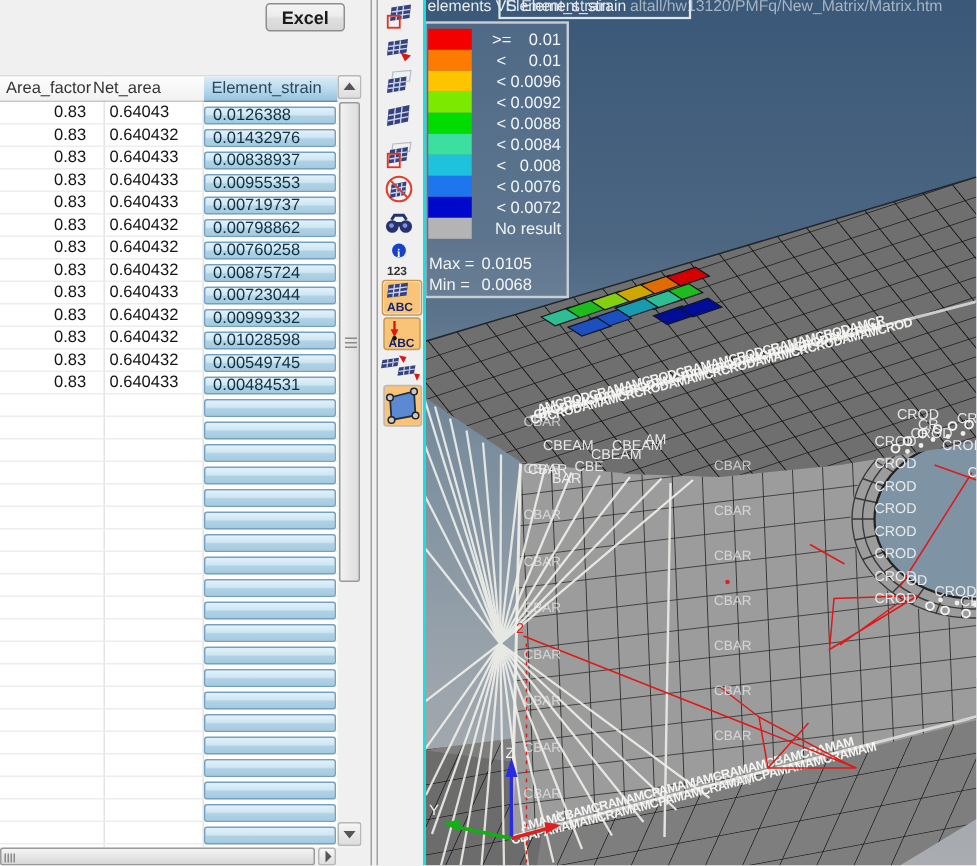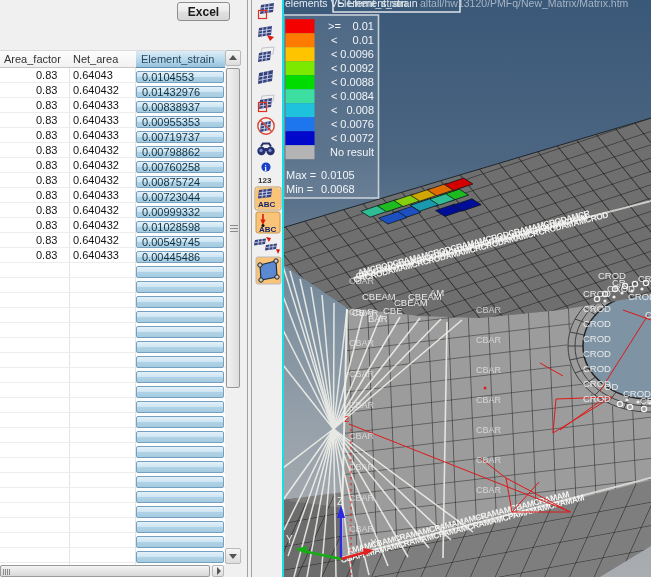--- a/index.html
+++ b/index.html
@@ -325,21 +325,21 @@
 <div id="left">
   <div class="btn" id="btnExcel">Excel</div>
 
   <div id="tbl">
     <div class="vline" style="left:69px"></div>
     <div class="vline" style="left:135px"></div>
 <div class="row" style="top:17px">
           <div class="c1">0.83</div>
           <div class="c2">0.64043</div>
           <div class="bcell">
-            <span>0.0104553</span>
+            <span>0.0126388</span>
           </div>
         </div>
 <div class="row" style="top:32px">
           <div class="c1">0.83</div>
           <div class="c2">0.640432</div>
           <div class="bcell">
             <span>0.01432976</span>
           </div>
         </div>
 <div class="row" style="top:47px">
@@ -409,21 +409,21 @@
           <div class="c1">0.83</div>
           <div class="c2">0.640432</div>
           <div class="bcell">
             <span>0.00549745</span>
           </div>
         </div>
 <div class="row" style="top:197px">
           <div class="c1">0.83</div>
           <div class="c2">0.640433</div>
           <div class="bcell">
-            <span>0.00445486</span>
+            <span>0.00484531</span>
           </div>
         </div>
 <div class="row" style="top:212px">
           <div class="c1"></div>
           <div class="c2"></div>
           <div class="bcell">
             <span></span>
           </div>
         </div>
 <div class="row" style="top:227px">
@@ -558,21 +558,21 @@
           <div class="bcell">
             <span></span>
           </div>
         </div>
 <div class="row" style="top:512px">
           <div class="c1"></div>
           <div class="c2"></div>
         </div>
     <div id="thead">
       <div class="h" style="left:0">Area_factor</div>
-      <div class="h" style="left:69px">Net_area</div>
+      <div class="h" style="left:58px">Net_area</div>
       <div id="h3">
             <span>Element_strain</span>
           </div>
     </div>
   </div>
 
   <div id="vsb">
     <div class="sbtn" style="top:0">
       <svg width="14" height="14">
             <polygon points="7,4 11,9 3,9" fill="#555"></polygon>

